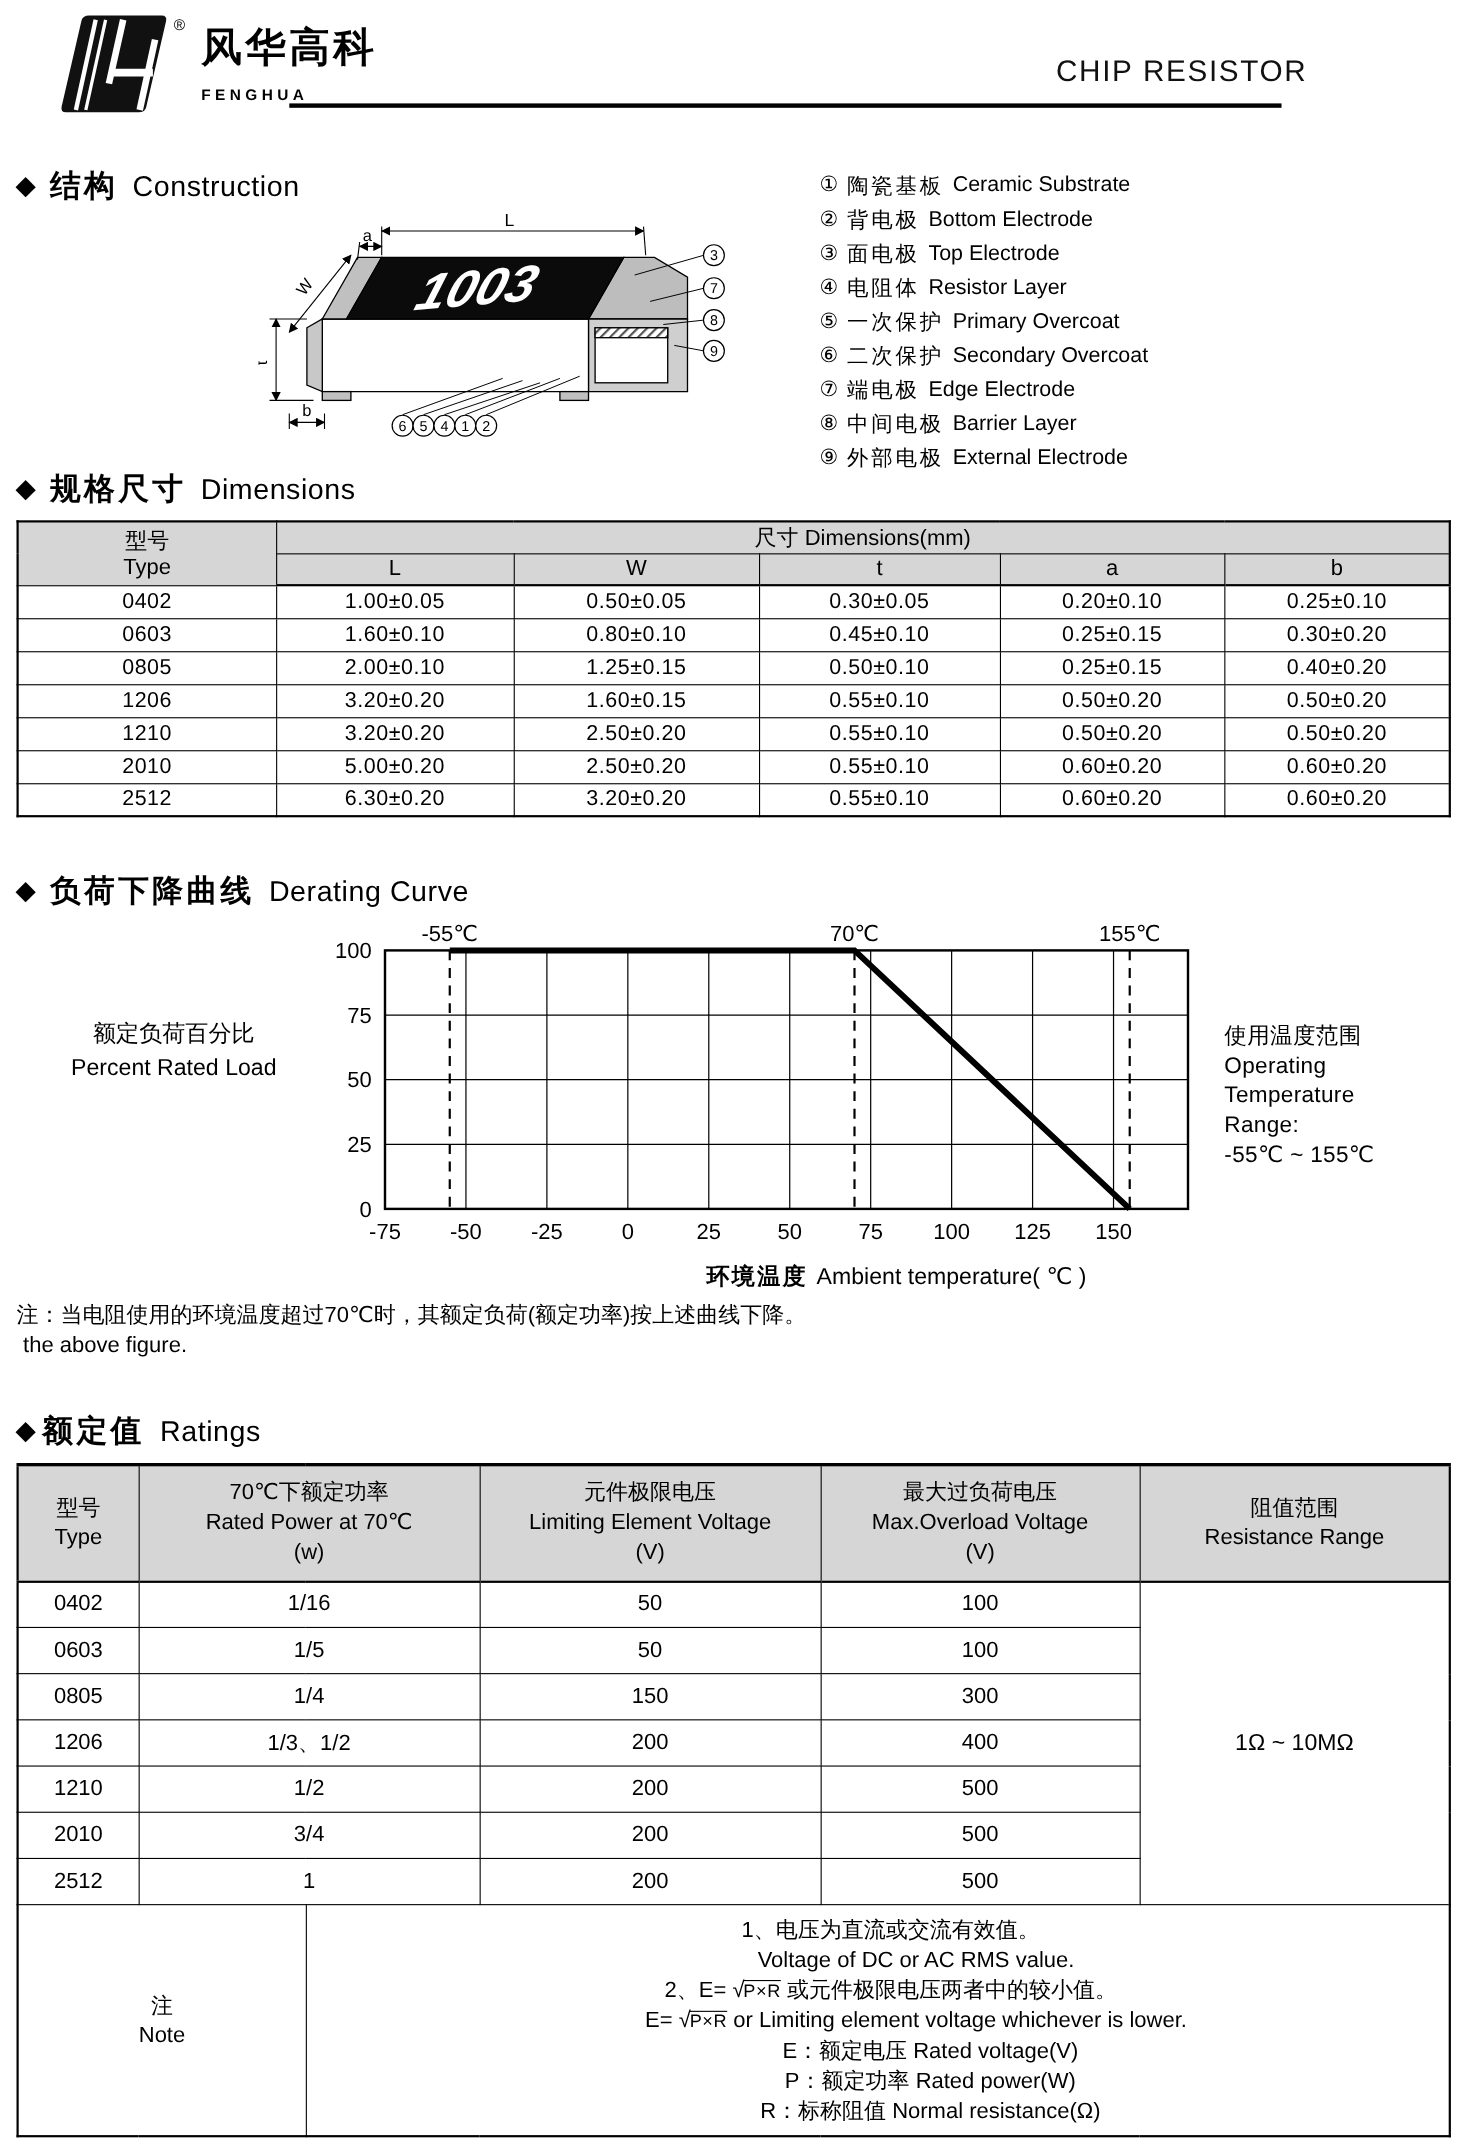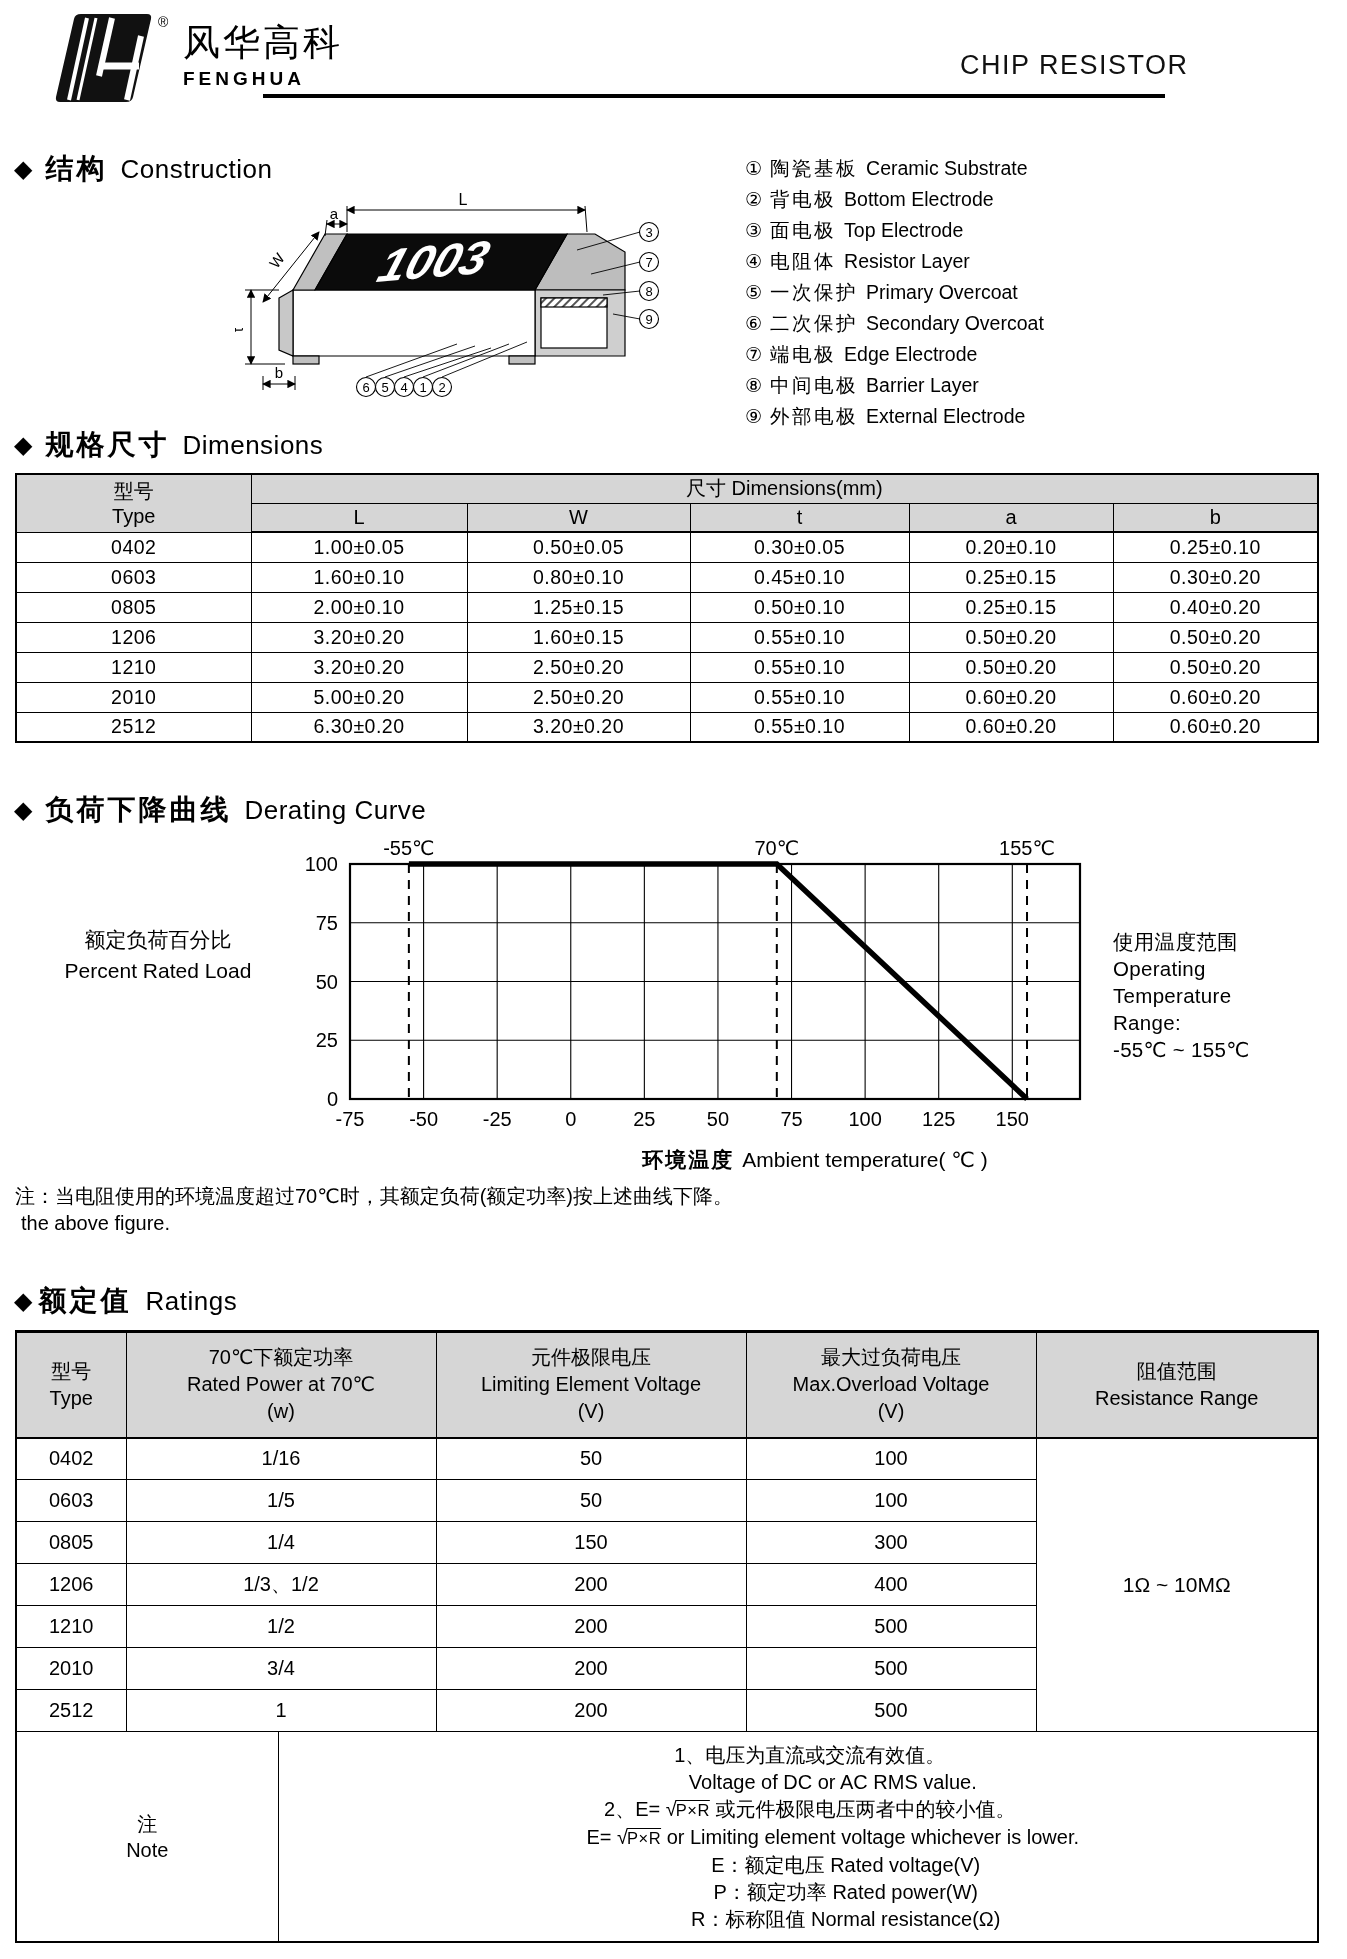--- a/index.html
+++ b/index.html
@@ -4,22 +4,22 @@
 <title>CHIP RESISTOR</title>
 <style>
   * { margin:0; padding:0; box-sizing:border-box; }
   body { background:#fff; font-family:"Liberation Sans","DejaVu Sans",sans-serif; color:#000; }
   .page { position:relative; width:1347px; height:1959px; background:#fff; overflow:hidden; margin:0 auto; }
 
   
   .logo-mark { position:absolute; left:55px; top:12px; }
   .reg { position:absolute; left:158px; top:14px; font-size:14px; }
   .brand { position:absolute; left:183px; top:18px; }
-  .brand-zh { font-size:37px; font-weight:400; letter-spacing:3px; }
-  .brand-en { font-size:19px; font-weight:700; letter-spacing:4px; margin-top:0; }
+  .brand-zh { font-size:37px; font-weight:700; letter-spacing:3px; }
+  .brand-en { font-size:14px; font-weight:700; letter-spacing:4px; margin-top:10px; }
   .doc-title { position:absolute; left:960px; top:50px; font-size:27px; letter-spacing:1.5px; color:#111; }
   .header-rule { position:absolute; left:263px; top:94px; width:902px; height:4px; background:#000; }
 
   
   .sec-head { position:absolute; left:14px; display:flex; align-items:baseline; gap:13px; }
   .diamond { font-size:24px; line-height:1; align-self:center; }
   .h-zh { font-size:28px; font-weight:700; letter-spacing:3px; }
   .h-en { font-size:26px; font-weight:500; letter-spacing:0.5px; }
 
   

